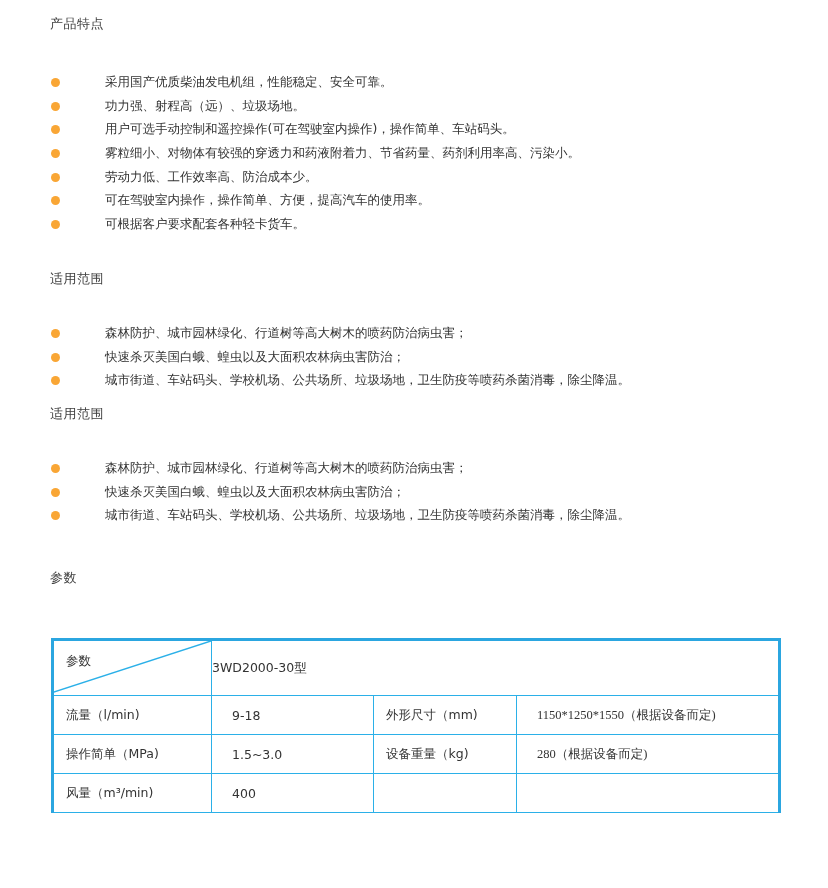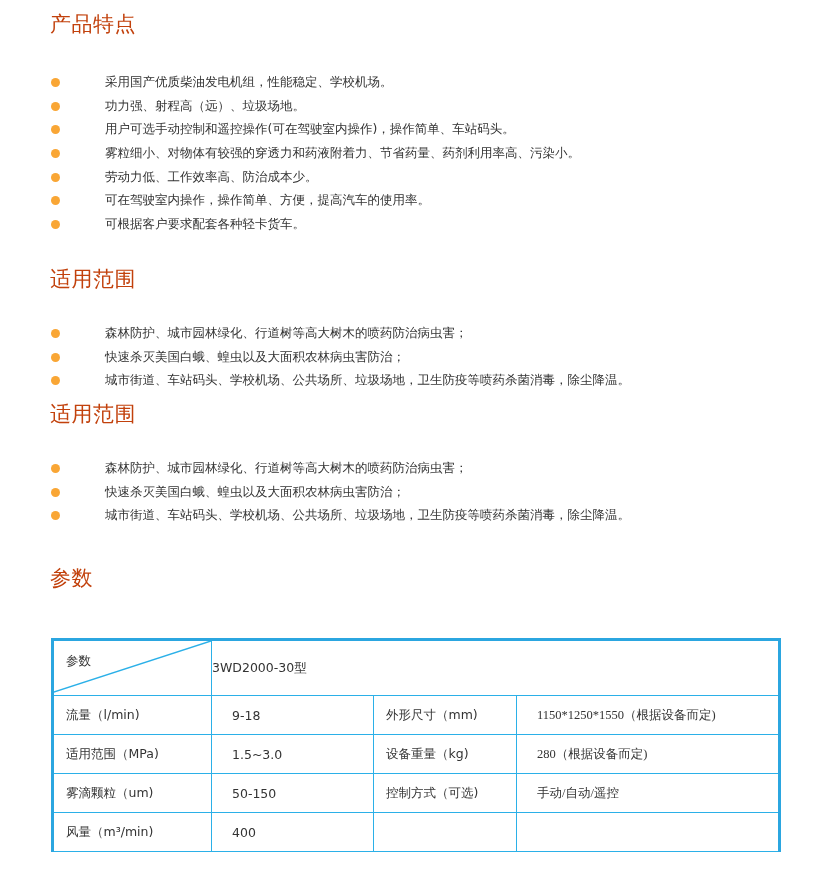--- a/index.html
+++ b/index.html
@@ -11,22 +11,22 @@
       width: 828px;
       height: 888px;
       position: relative;
       overflow: hidden;
       font-family: "DejaVu Sans", "Liberation Sans", sans-serif;
       color: #333333;
     }
     .section-title {
       position: absolute;
       left: 50px;
-      font-size: 21px;
-      color: #c2410c;
+      font-size: 13px;
+      color: #404040;
       letter-spacing: 0.5px;
       line-height: 24px;
       margin: 0;
       font-weight: normal;
     }
     .bullet-list {
       position: absolute;
       left: 50px;
       margin: 0;
       padding: 0;
@@ -109,21 +109,21 @@
       font-family: Liberation Serif, serif;
     }
   </style>
 </head>
 <body>
 
 <h2 class="section-title" style="top:12px;">产品特点</h2>
 <ul class="bullet-list" style="top:70px;">
   <li class="bullet-item">
       <span class="bullet-dot"></span>
-      <span class="bullet-text">采用国产优质柴油发电机组，性能稳定、学校机场。</span>
+      <span class="bullet-text">采用国产优质柴油发电机组，性能稳定、安全可靠。</span>
     </li>
   <li class="bullet-item">
       <span class="bullet-dot"></span>
       <span class="bullet-text">功力强、射程高（远）、垃圾场地。</span>
     </li>
   <li class="bullet-item">
       <span class="bullet-dot"></span>
       <span class="bullet-text">用户可选手动控制和遥控操作(可在驾驶室内操作)，操作简单、车站码头。</span>
     </li>
   <li class="bullet-item">
@@ -195,30 +195,24 @@
     </td>
     <td colspan="3" class="model-cell">3WD2000-30型</td>
   </tr>
   <tr>
     <td>流量（l/min)</td>
     <td class="val-cell">9-18</td>
     <td>外形尺寸（mm)</td>
     <td class="wide-val">1150*1250*1550（根据设备而定)</td>
   </tr>
   <tr>
-    <td>适用范围（MPa)</td>
+    <td>操作简单（MPa)</td>
     <td class="val-cell">1.5~3.0</td>
     <td>设备重量（kg)</td>
     <td class="wide-val">280（根据设备而定)</td>
-  </tr>
-  <tr>
-    <td>雾滴颗粒（um)</td>
-    <td class="val-cell">50-150</td>
-    <td>控制方式（可选)</td>
-    <td class="wide-val">手动/自动/遥控</td>
   </tr>
   <tr>
     <td>风量（m³/min)</td>
     <td class="val-cell">400</td>
     <td></td>
     <td class="wide-val"></td>
   </tr>
 </tbody>
   </table>
 

